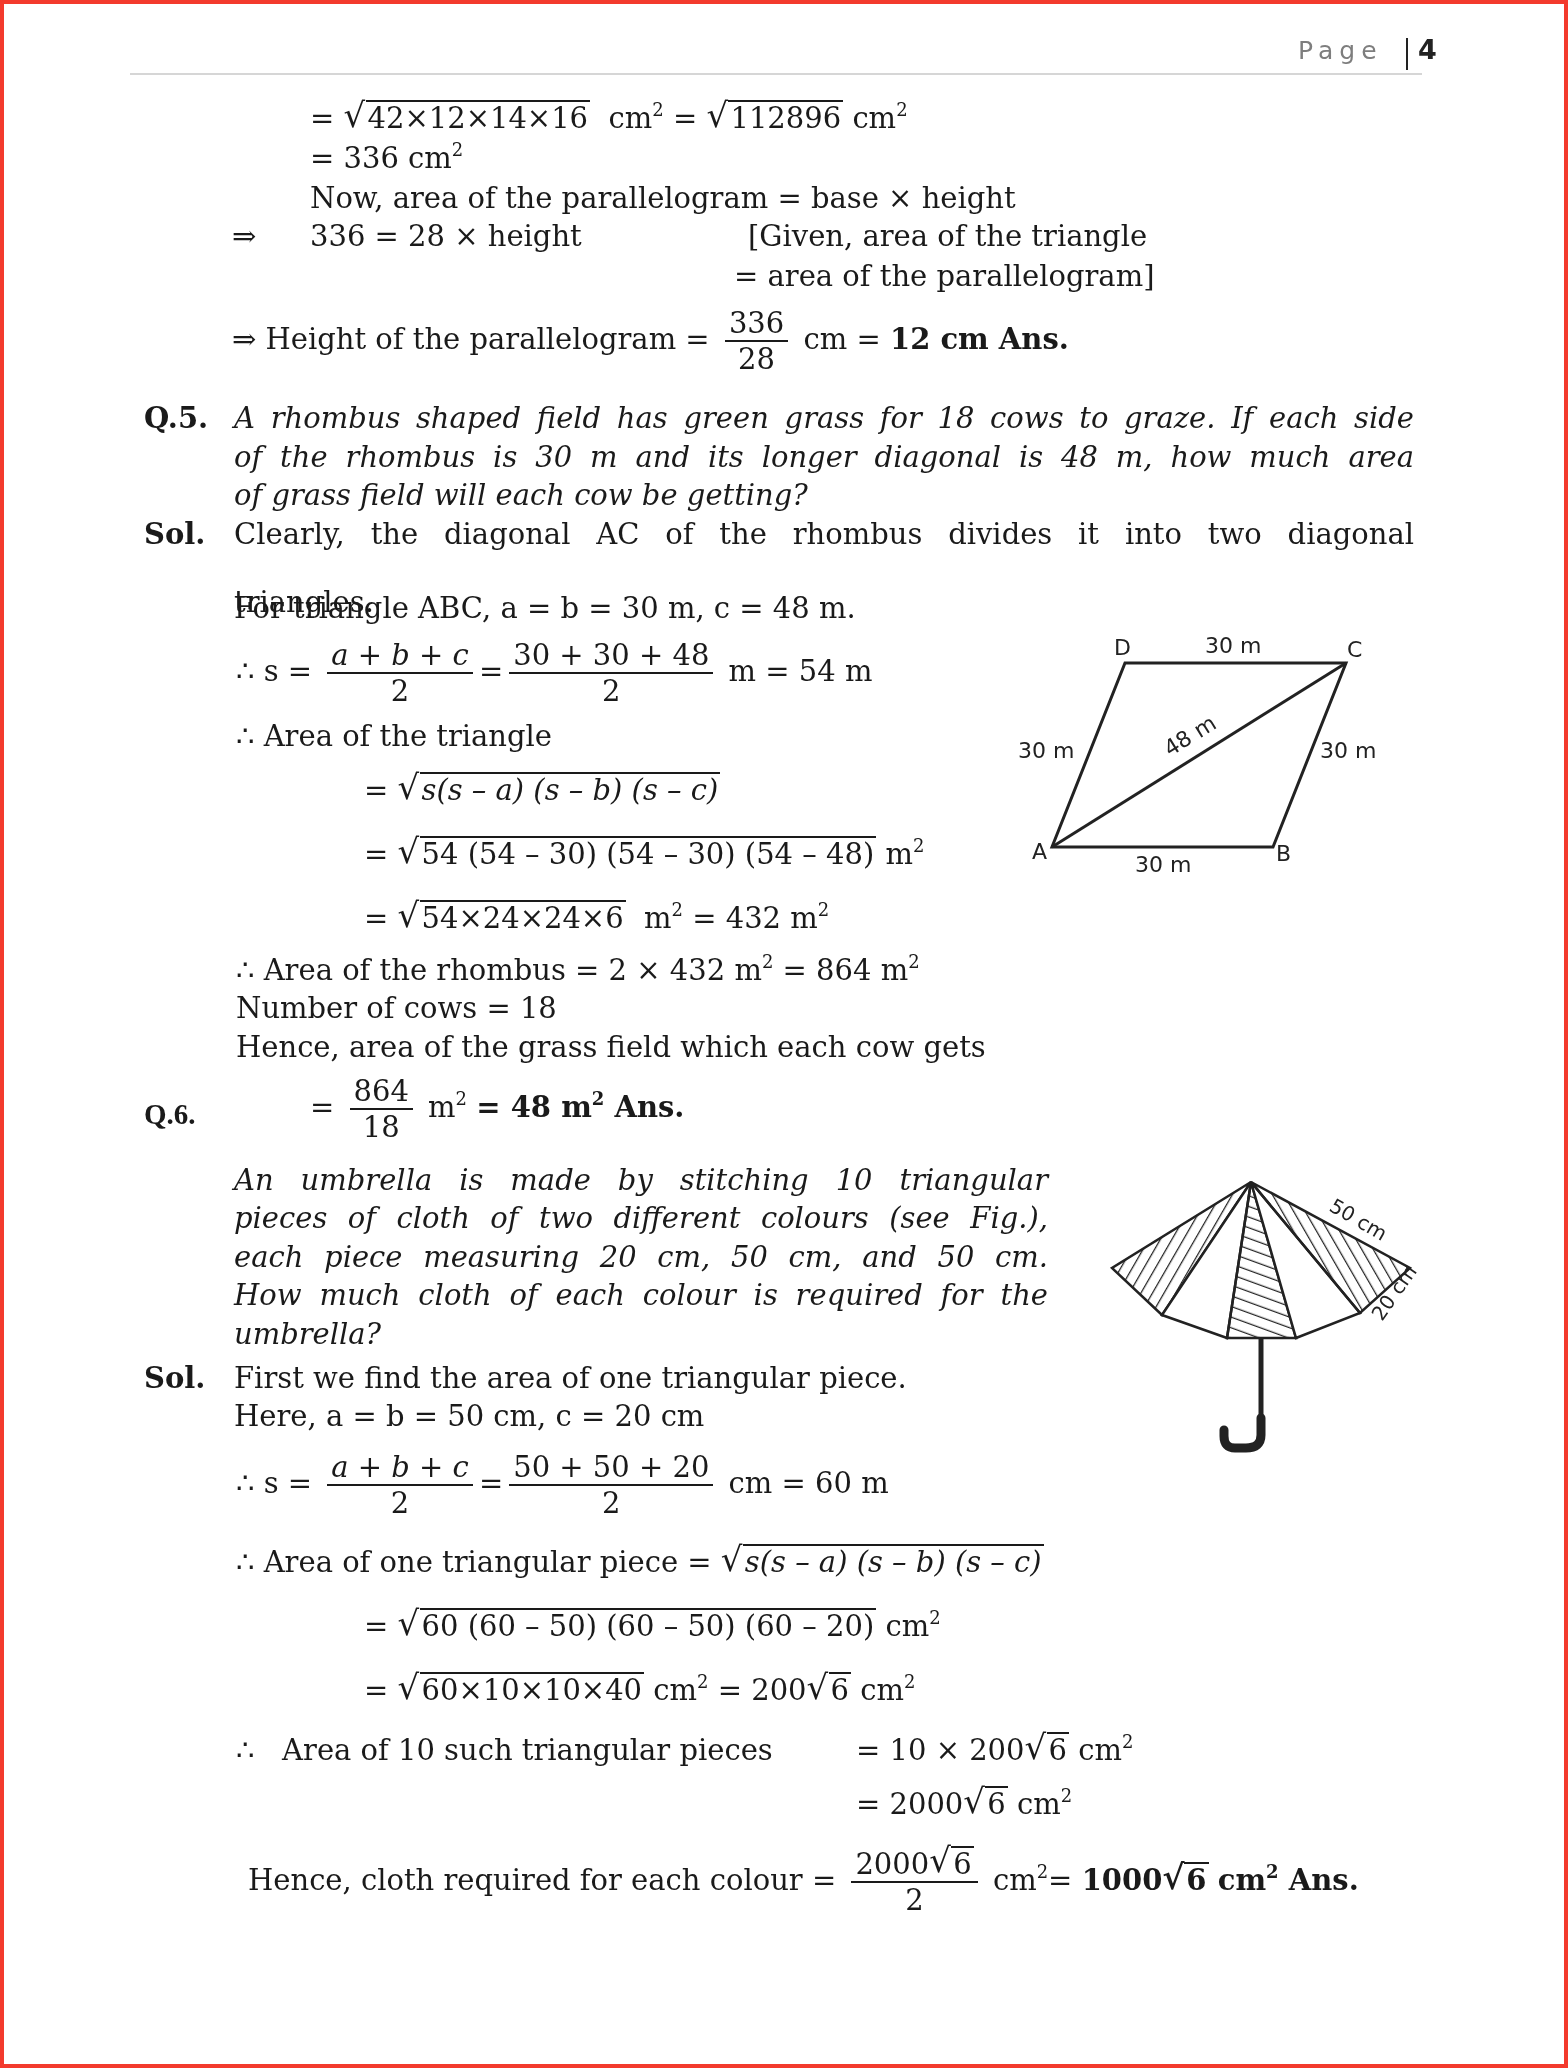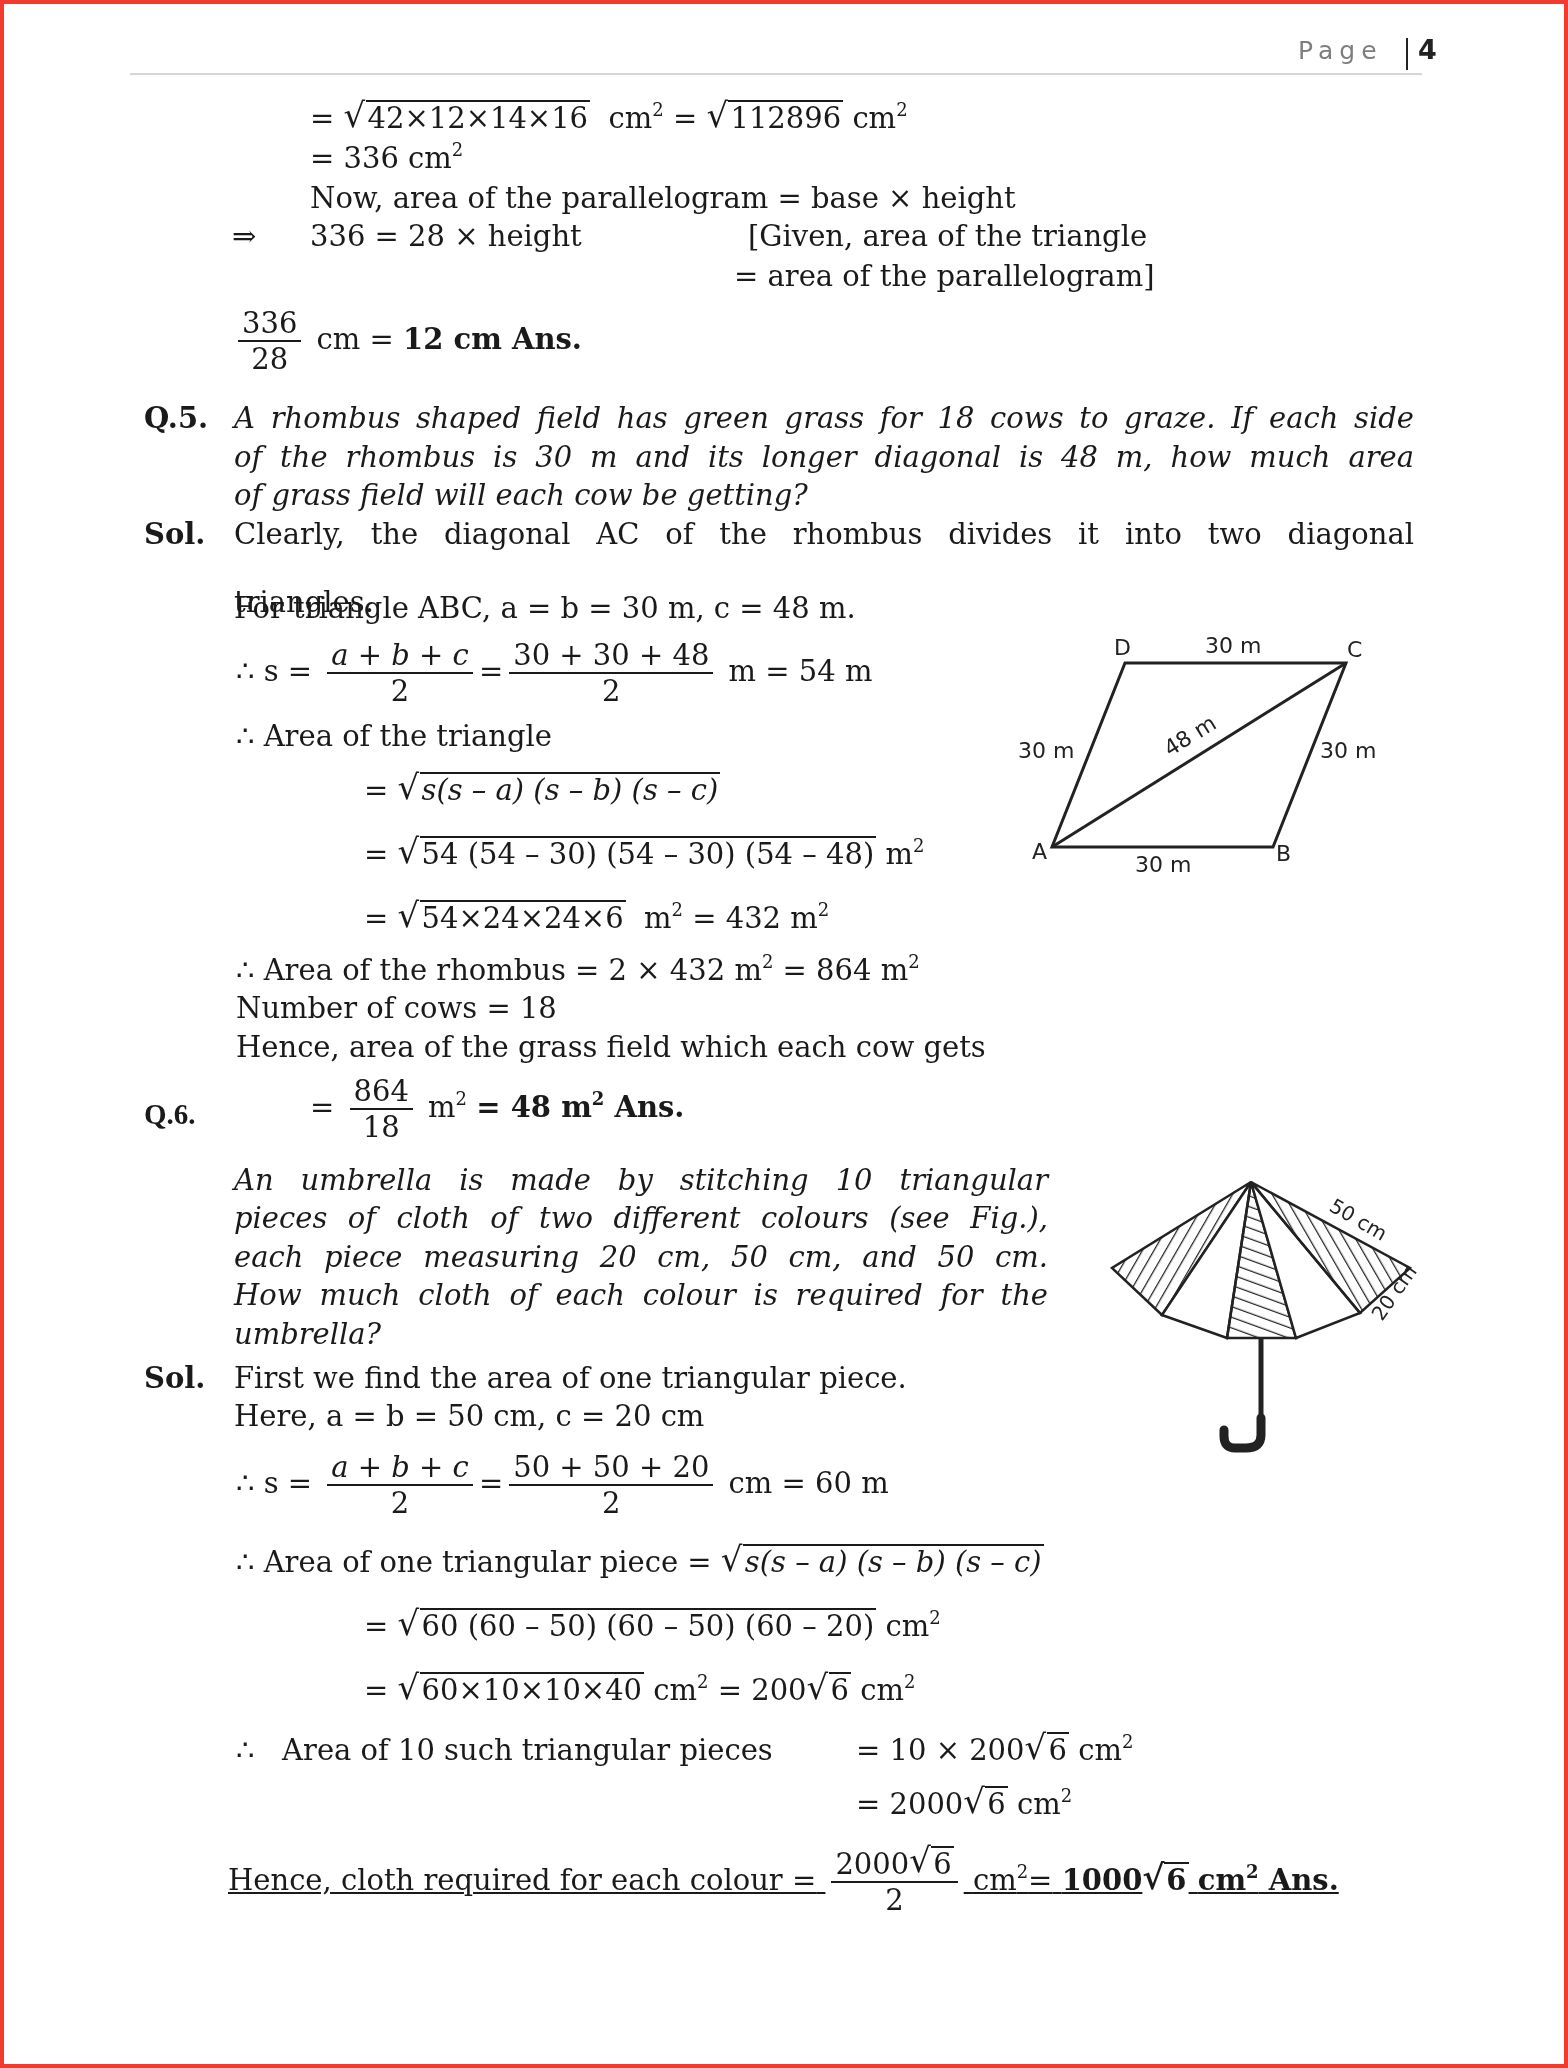--- a/index.html
+++ b/index.html
@@ -70,20 +70,21 @@
 </div>
 <div class="line" style="left:310px;top:140px;">
   <span>= 336  cm</span><sup>2</sup>
 </div>
 <div class="line" style="left:310px;top:180px;">Now, area of the parallelogram = base × height</div>
 <div class="line" style="left:232px;top:218px;">⇒</div>
 <div class="line" style="left:310px;top:218px;">336 = 28 × height</div>
 <div class="line" style="left:748px;top:218px;">[Given, area of the triangle</div>
 <div class="line" style="left:734px;top:258px;">= area of the parallelogram]</div>
 <div class="line" style="left:232px;top:306px;line-height:40px;">
+  <span>⇒ Height of the parallelogram =</span>
   <span class="frac"><span class="num">336</span><span class="den">28</span></span>
   <span>cm =</span>
   <span class="b">12 cm Ans.</span>
 </div>
 
 <div class="line label-bold" style="left:144px;top:400px;">Q.5.</div>
 <div class="line it justify" style="left:234px;top:400px;width:1180px;">A rhombus shaped field has green grass for 18 cows to graze. If each side</div>
 <div class="line it justify" style="left:234px;top:439px;width:1180px;">of the rhombus is 30 m and its longer diagonal is 48 m, how much area</div>
 <div class="line it" style="left:234px;top:477px;">of grass field will each cow be getting?</div>
 <div class="line label-bold" style="left:144px;top:516px;">Sol.</div>
@@ -171,21 +172,21 @@
 </div>
 <div class="line" style="left:236px;top:1732px;white-space:pre;">∴   Area of 10 such triangular pieces</div>
 <div class="line" style="left:856px;top:1732px;">
   <span>= 10 × 200</span><span class="sqrt"><span class="rad">6</span></span>
   <span>cm</span><sup>2</sup>
 </div>
 <div class="line" style="left:856px;top:1786px;">
   <span>= 2000</span><span class="sqrt"><span class="rad">6</span></span>
   <span>cm</span><sup>2</sup>
 </div>
-<div class="line" style="left:228px;top:1846px;text-decoration:underline;">
+<div class="line" style="left:248px;top:1846px;">
   <span>Hence, cloth required for each colour =</span>
   <span class="frac"><span class="num"><span>2000</span><span class="sqrt"><span class="rad">6</span></span></span><span class="den">2</span></span>
   <span>cm</span><sup>2</sup><span>=</span>
   <span class="b">1000</span><span class="sqrt b"><span class="rad">6</span></span>
   <span class="b">cm</span><sup class="b">2</sup><span class="b"> Ans.</span>
 </div>
 
 <svg style="left:1090px;top:1160px;" width="330" height="300" viewBox="0 0 330 300">
   <defs>
     <pattern id="hatchA" width="10" height="10" patternUnits="userSpaceOnUse" patternTransform="rotate(30)">

